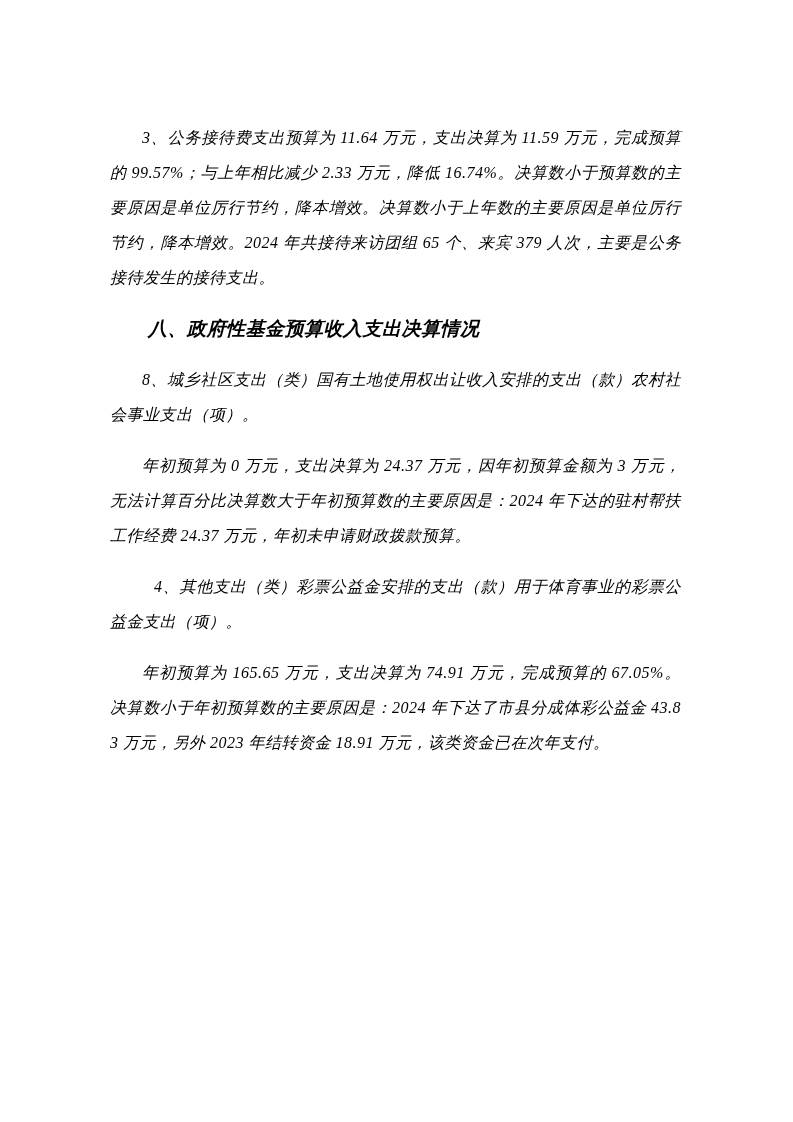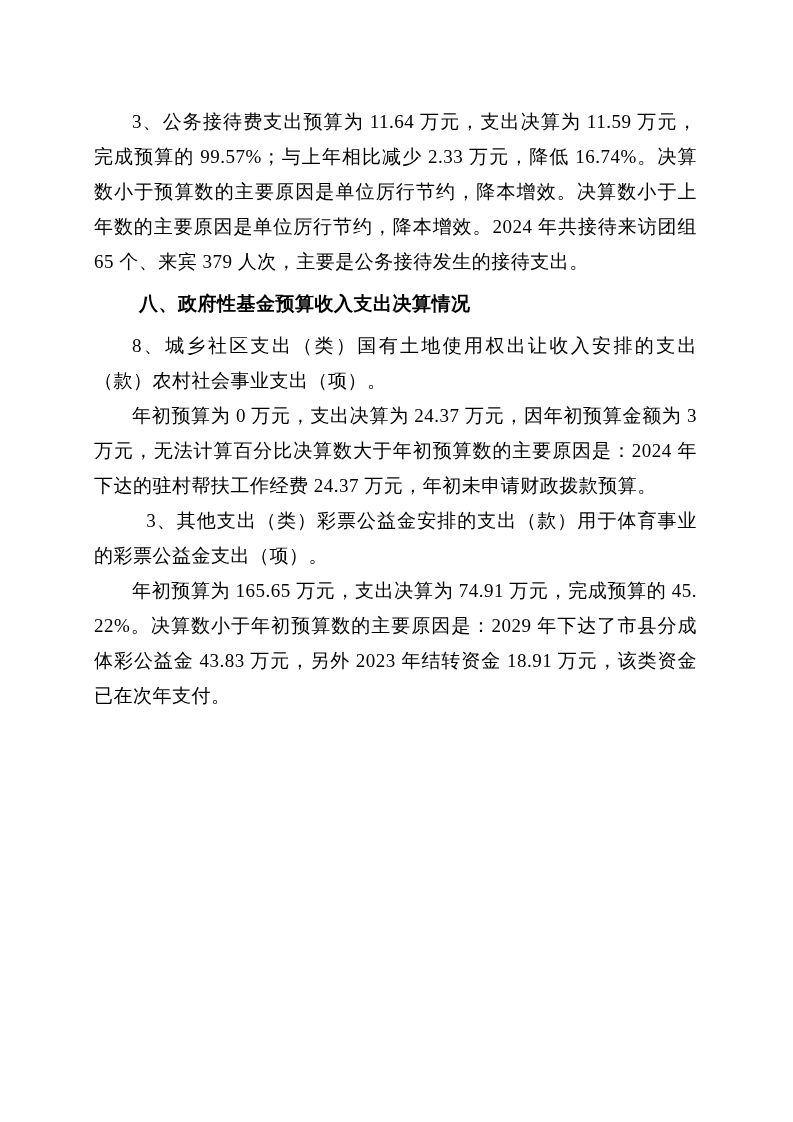--- a/index.html
+++ b/index.html
@@ -15,54 +15,56 @@
     font-family: "Liberation Serif", "DejaVu Serif", serif;
     color: #000000;
   }
   .page {
     position: absolute;
     left: 94px;
     top: 104px;
     width: 603px;
   }
   .para {
-    margin: 0;
-    font-size: 19px;
+    margin: 16px;
+    font-size: 16px;
     line-height: 35px;
     text-align: justify;
     text-align-last: left;
     text-justify: inter-character;
     text-indent: 2em;
     letter-spacing: 0.5px;
     word-break: break-all;
+    font-style: italic;
   }
   .para.deep {
     text-indent: 2.75em;
   }
   .heading {
-    margin: 7px;
+    margin: 16px;
     font-size: 19px;
     line-height: 35px;
     font-weight: 700;
     font-family: "Liberation Sans", "DejaVu Sans", sans-serif;
     text-indent: 2em;
     letter-spacing: 0.5px;
+    font-style: italic;
   }
 </style>
 </head>
 <body>
 
 <div class="page">
   <p class="para">3、公务接待费支出预算为 11.64 万元，支出决算为 11.59 万元，完成预算的 99.57%；与上年相比减少 2.33 万元，降低 16.74%。决算数小于预算数的主要原因是单位厉行节约，降本增效。决算数小于上年数的主要原因是单位厉行节约，降本增效。2024 年共接待来访团组 65 个、来宾 379 人次，主要是公务接待发生的接待支出。</p>
 
   <p class="heading">八、政府性基金预算收入支出决算情况</p>
 
 
   <p class="para">8、城乡社区支出（类）国有土地使用权出让收入安排的支出（款）农村社会事业支出（项）。</p>
 
   <p class="para">年初预算为 0 万元，支出决算为 24.37 万元，因年初预算金额为 3 万元，无法计算百分比决算数大于年初预算数的主要原因是：2024 年下达的驻村帮扶工作经费 24.37 万元，年初未申请财政拨款预算。</p>
 
 
 
-  <p class="para deep">3、其他支出（类）彩票公益金安排的支出（款）用于体育事业的彩票公益金支出（项）。</p>
+  <p class="para deep">4、其他支出（类）彩票公益金安排的支出（款）用于体育事业的彩票公益金支出（项）。</p>
 
-  <p class="para">年初预算为 165.65 万元，支出决算为 74.91 万元，完成预算的 45.22%。决算数小于年初预算数的主要原因是：2029 年下达了市县分成体彩公益金 43.83 万元，另外 2023 年结转资金 18.91 万元，该类资金已在次年支付。</p>
+  <p class="para">年初预算为 165.65 万元，支出决算为 74.91 万元，完成预算的 67.05%。决算数小于年初预算数的主要原因是：2024 年下达了市县分成体彩公益金 43.83 万元，另外 2023 年结转资金 18.91 万元，该类资金已在次年支付。</p>
 </div>
 
 </body></html>

